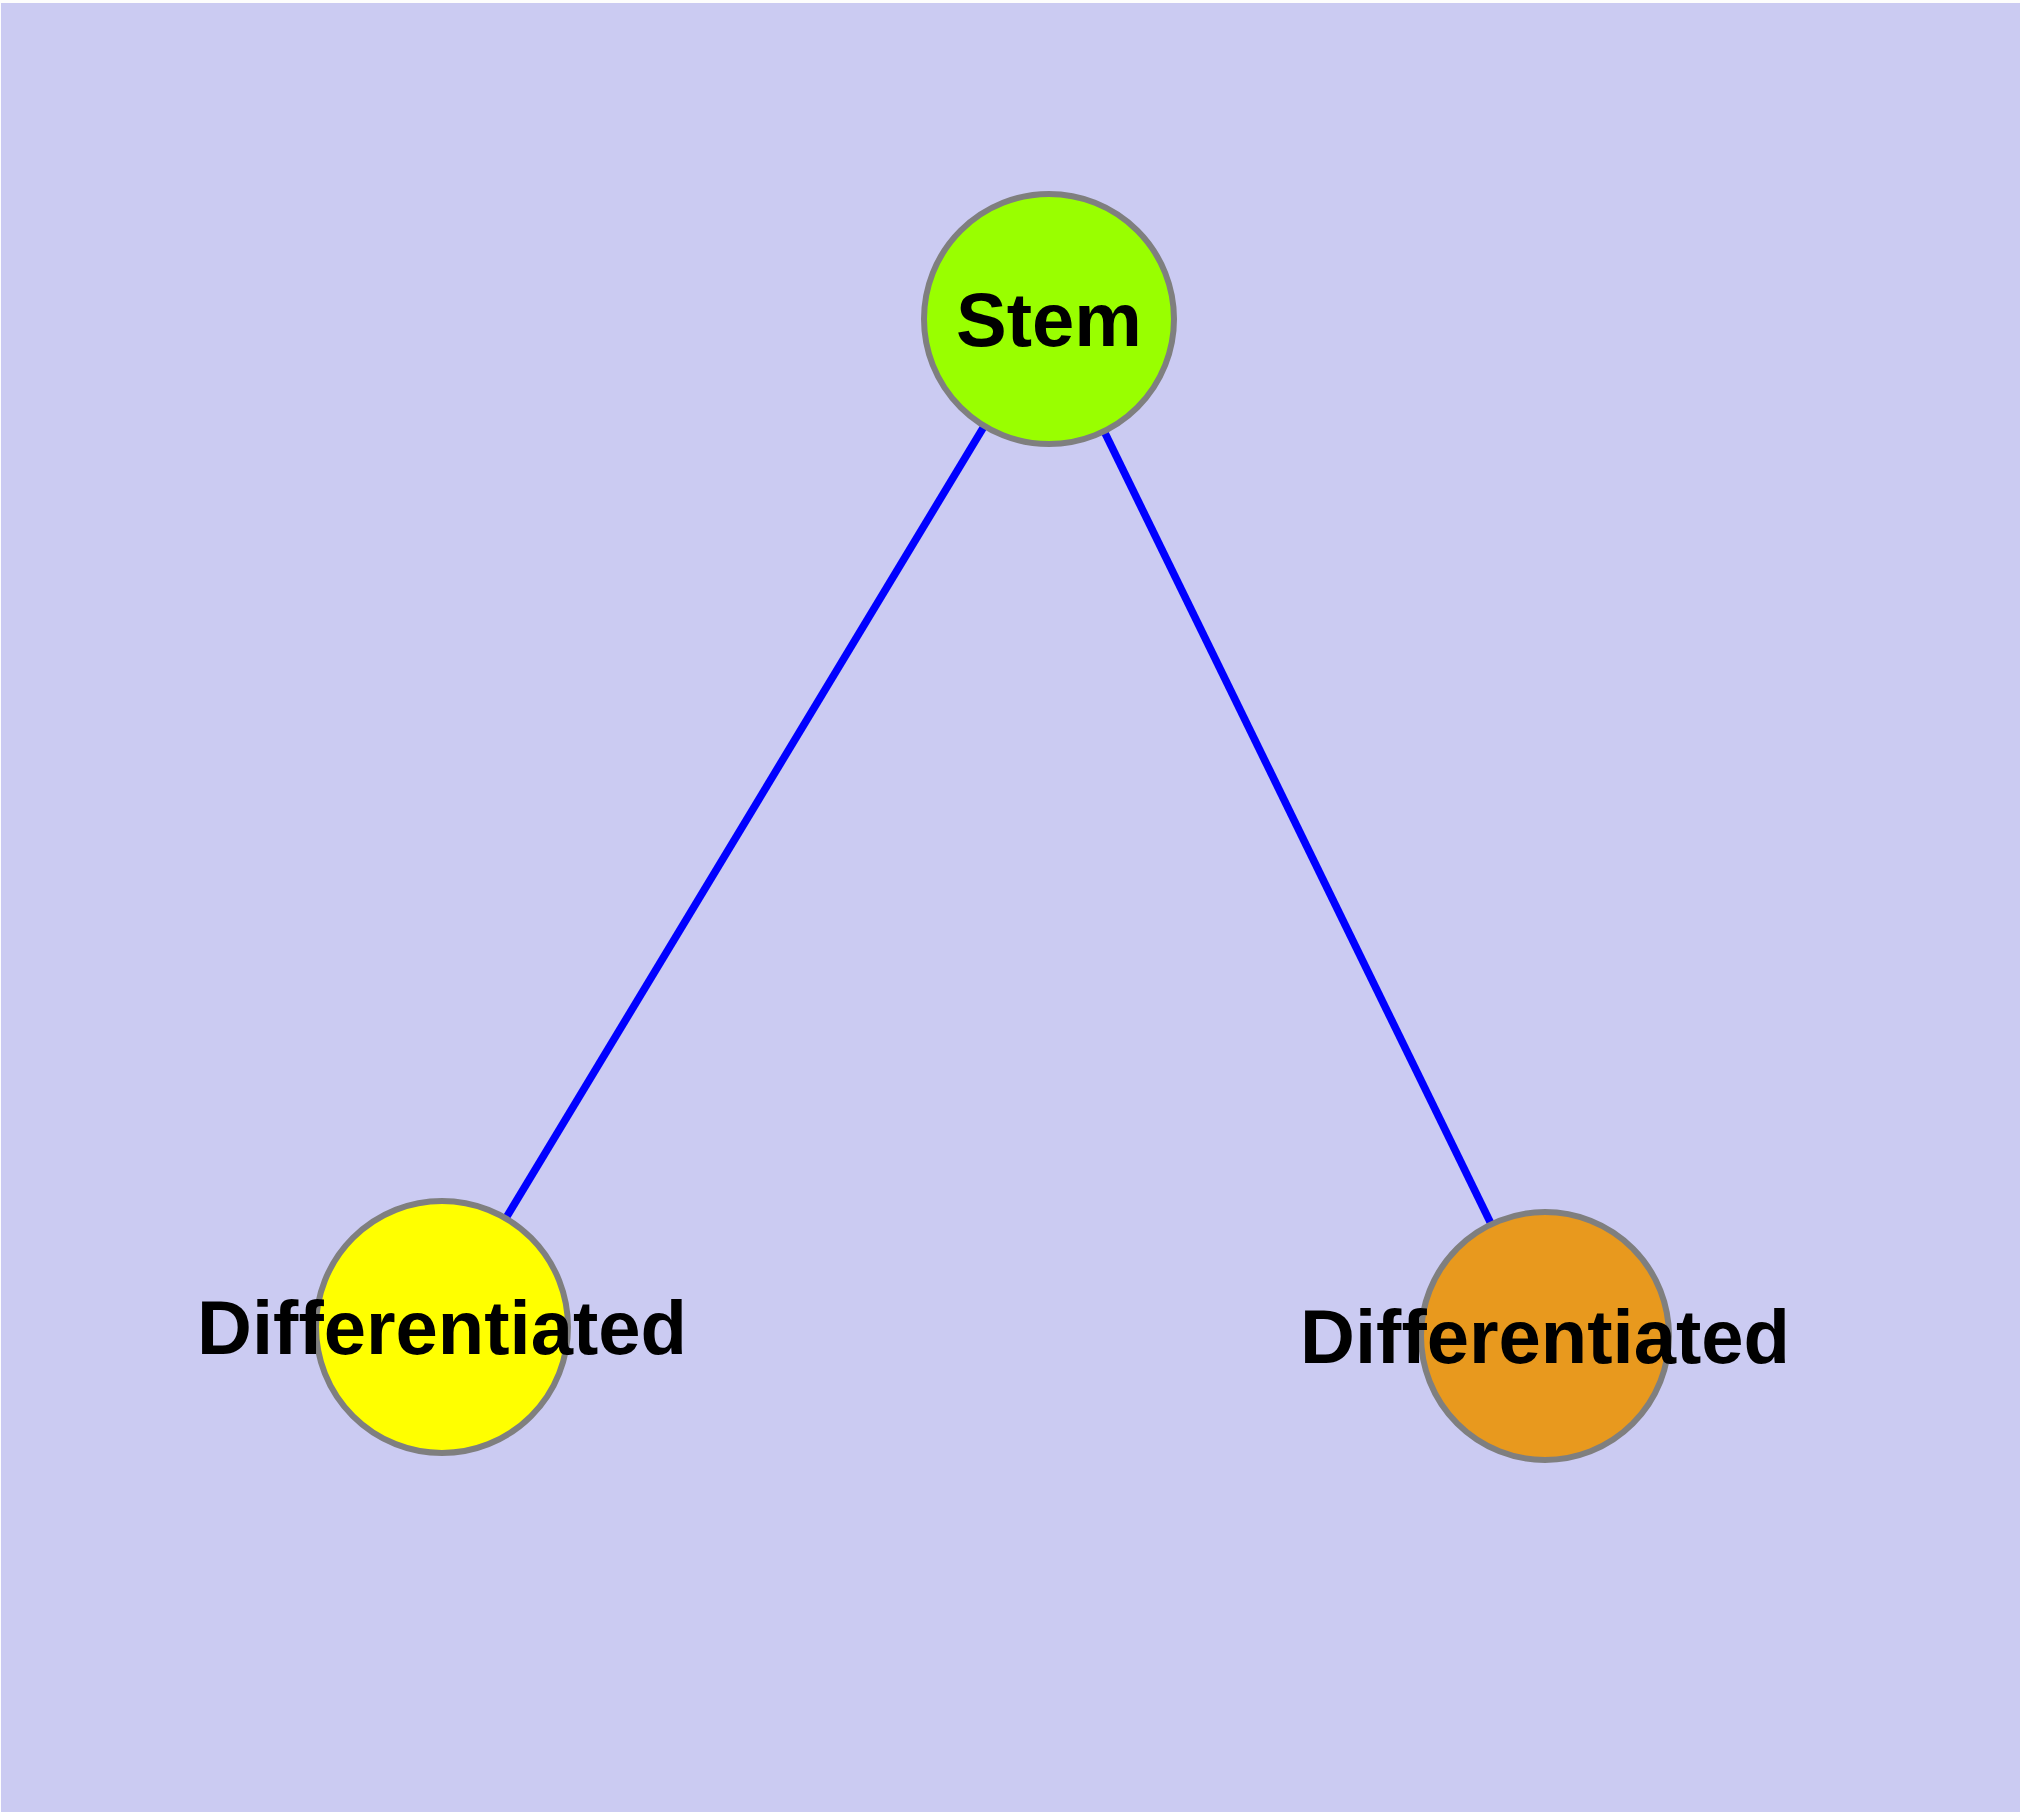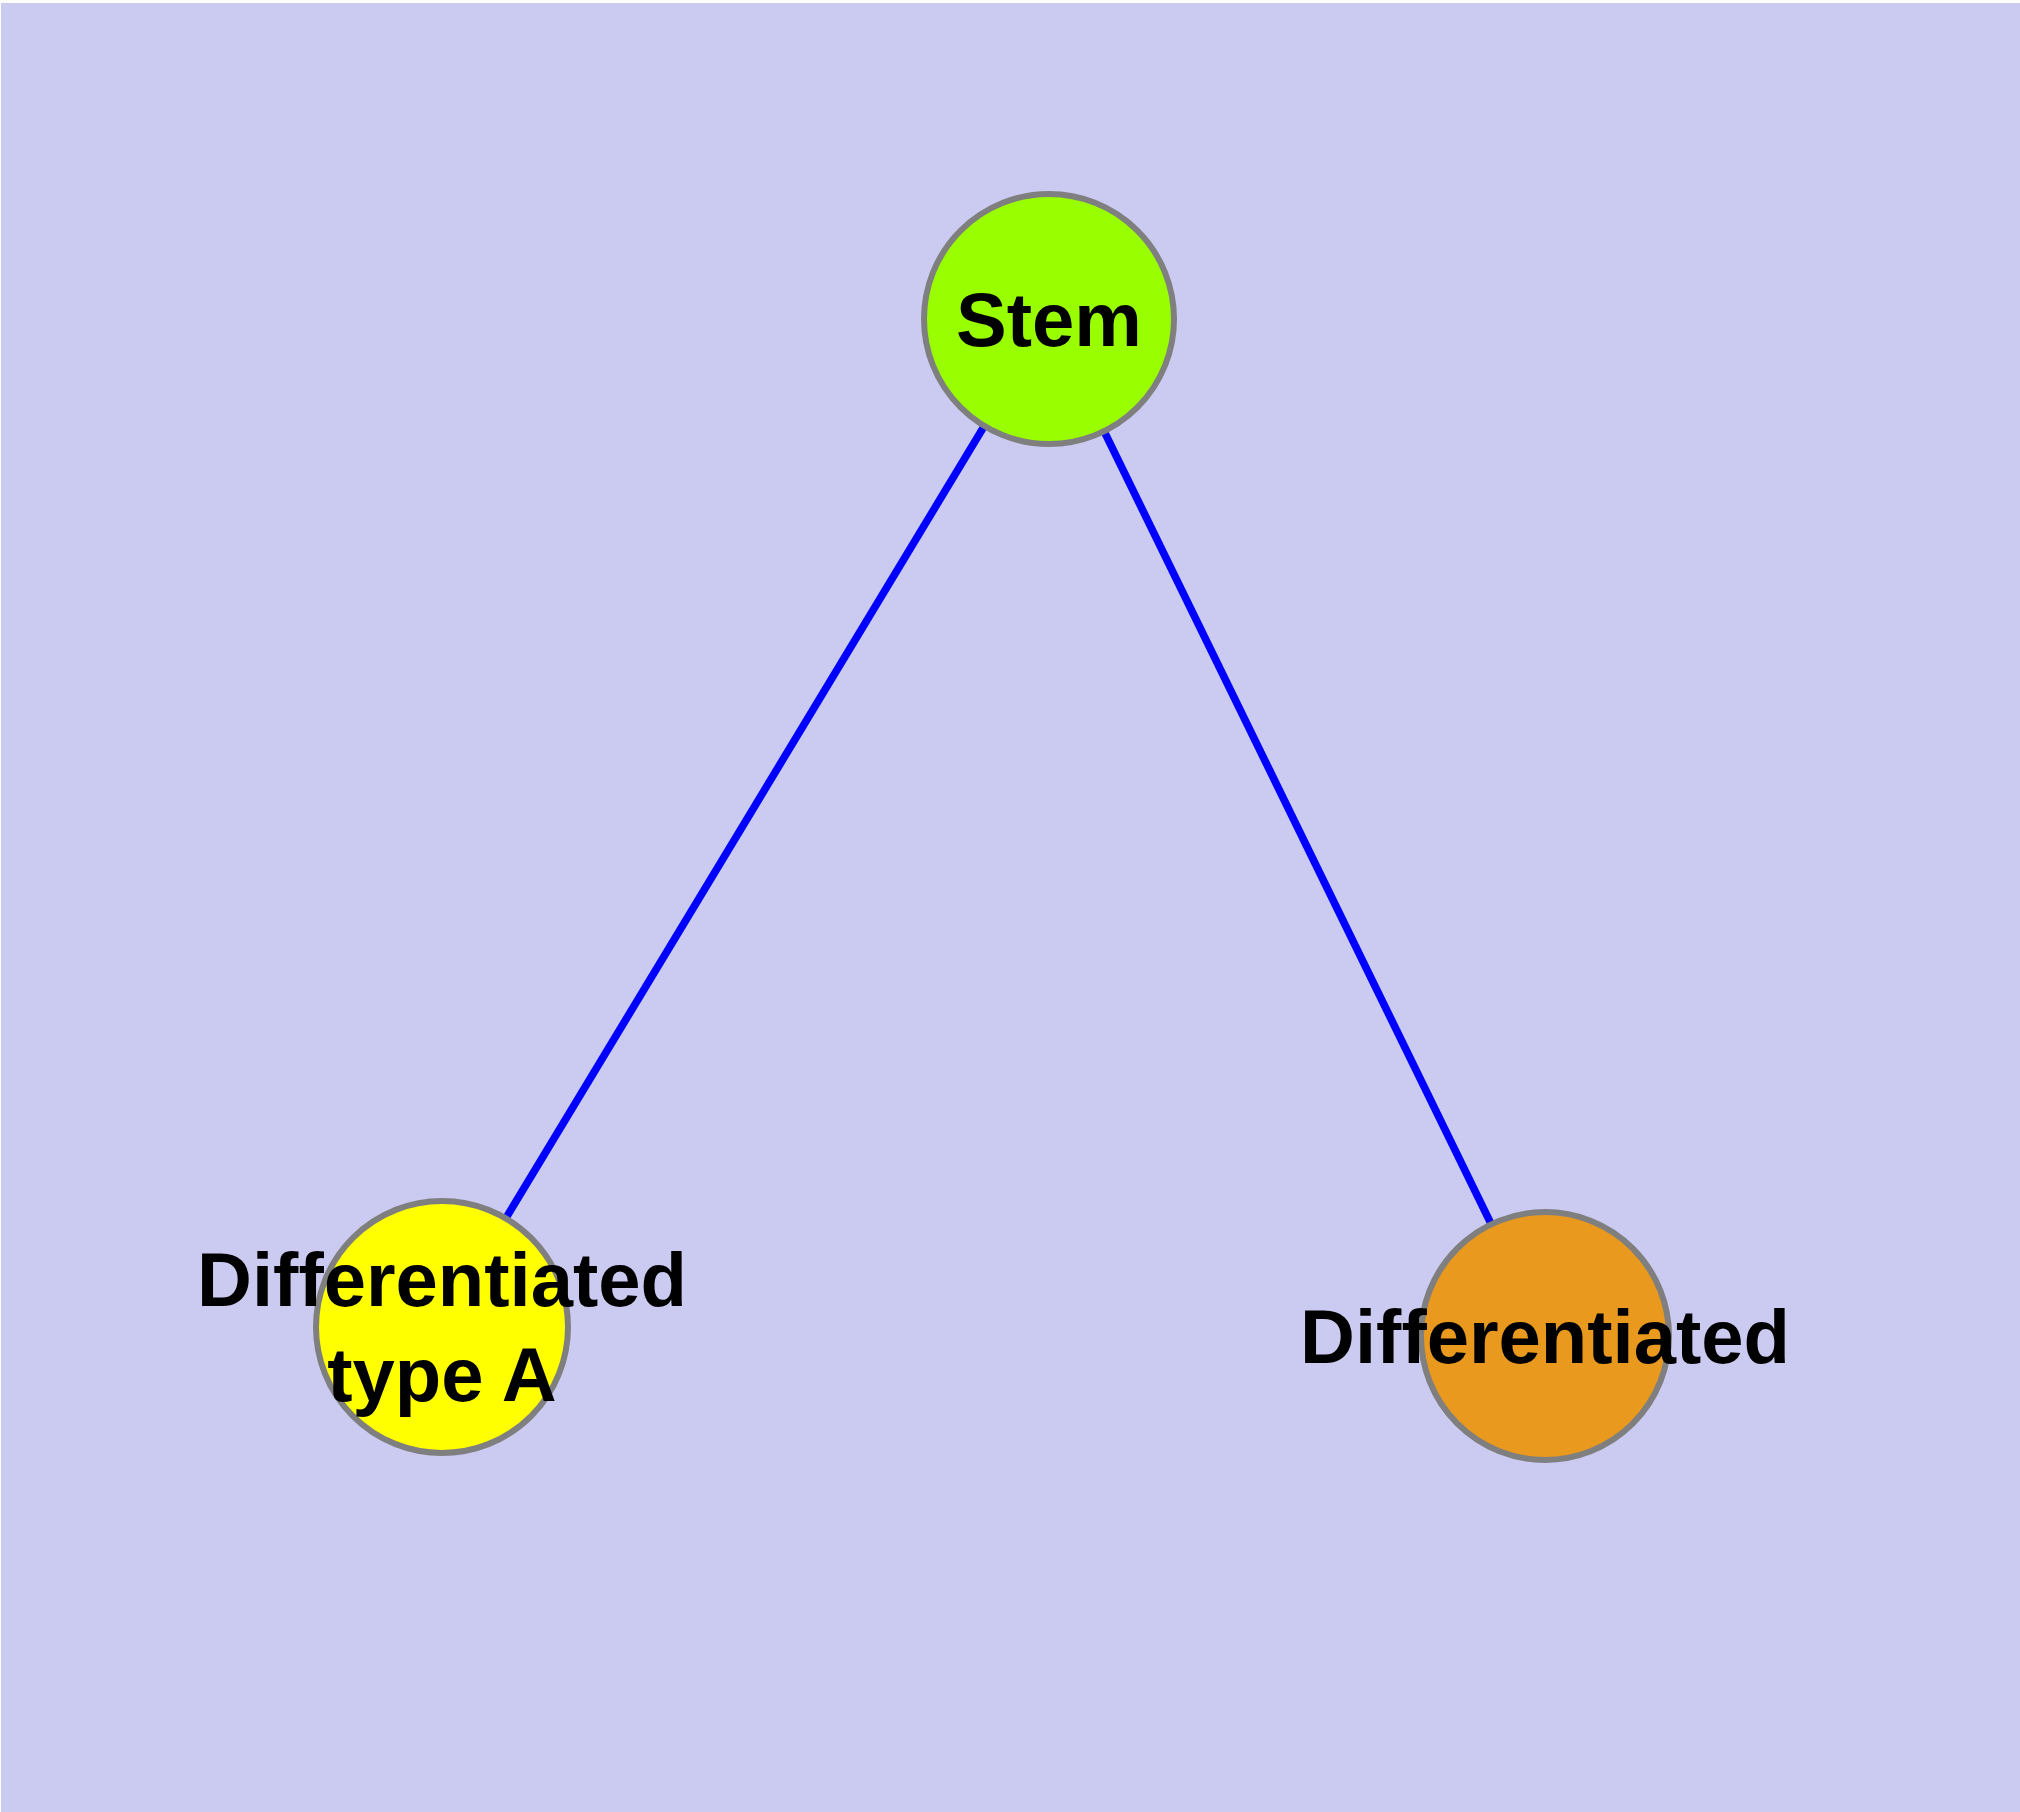--- a/index.html
+++ b/index.html
@@ -64,21 +64,20 @@
 
   <div class="node" style="left: 920px; top: 188px; width: 256px; height: 256px; background: rgb(153, 255, 0); border-color: rgb(127, 127, 127); border-width: 6px;">
     <div class="node-label">
       <div>Stem</div>
     </div>
   </div>
 
   <div class="node" style="left: 312px; top: 1195px; width: 258px; height: 258px; background: rgb(255, 255, 0); border-color: rgb(127, 127, 127); border-width: 6px;">
     <div class="node-label">
       <div>Differentiated</div>
-      <div>type A</div>
     </div>
   </div>
 
   <div class="node" style="left: 1417px; top: 1206px; width: 254px; height: 254px; background: rgb(232, 153, 30); border-color: rgb(127, 127, 127); border-width: 6px;">
     <div class="node-label">
       <div>Differentiated</div>
     </div>
   </div>
 
 </div>

